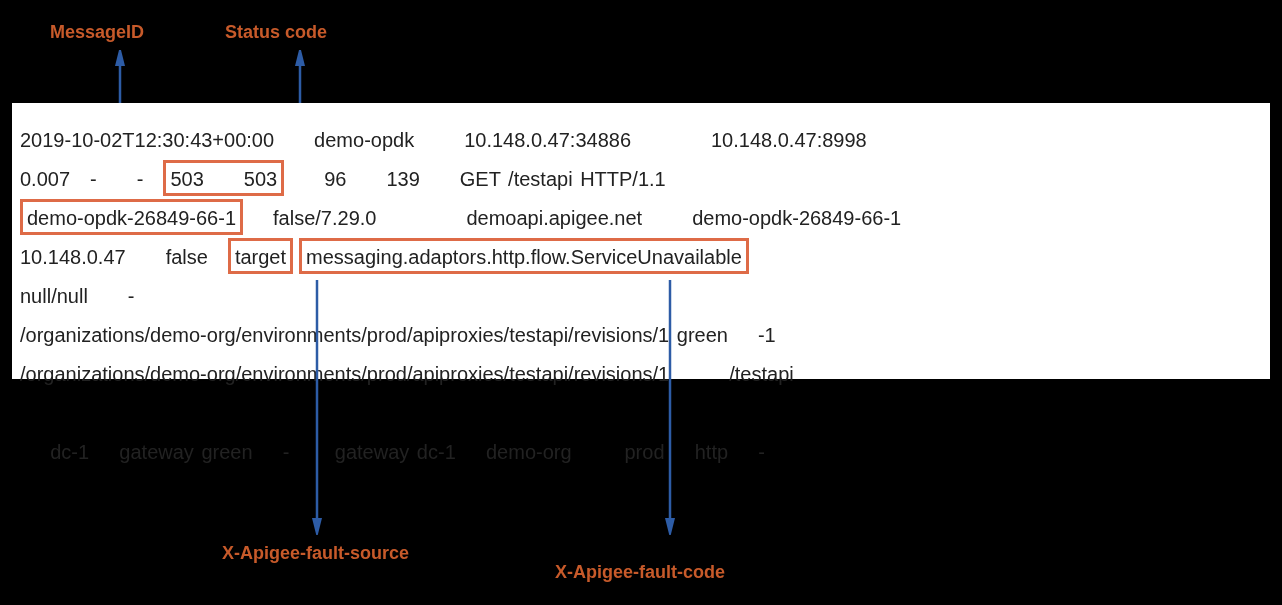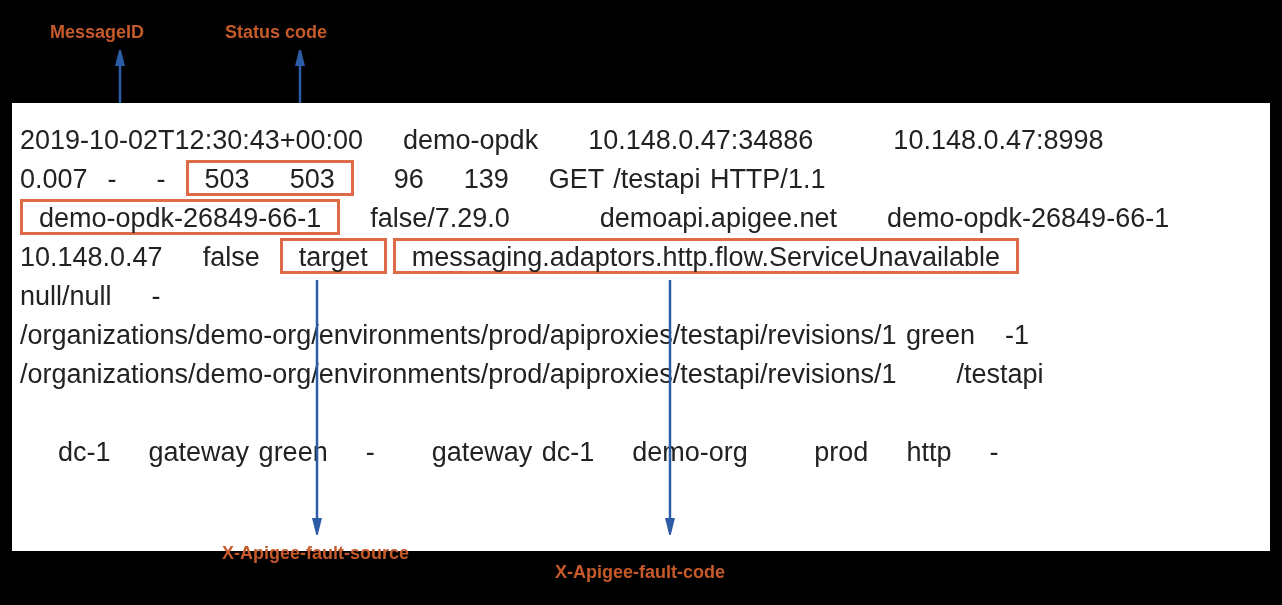--- a/index.html
+++ b/index.html
@@ -20,35 +20,35 @@
     }
     .arrow-svg {
       position: absolute;
       pointer-events: none;
     }
     .log-box {
       position: absolute;
       left: 12px;
       top: 103px;
       width: 1258px;
-      height: 448px;
+      height: 276px;
       background: #fff;
       padding: 18px 8px 18px 8px;
       font-family: Arial, Helvetica, sans-serif;
-      font-size: 27px;
+      font-size: 20px;
       line-height: 39px;
       color: #222;
       word-spacing: 2px;
     }
     .log-line {
       white-space: nowrap;
     }
     .hilite {
       border: 3px solid #de6b47;
-      padding: 0 16px;
+      padding: 0 4px;
       display: inline-block;
       line-height: 32px;
       height: 36px;
     }
     .sp { display: inline-block; }
     .w20 { width: 20px; }
     .w30 { width: 30px; }
     .w40 { width: 40px; }
     .w50 { width: 50px; }
   </style>

